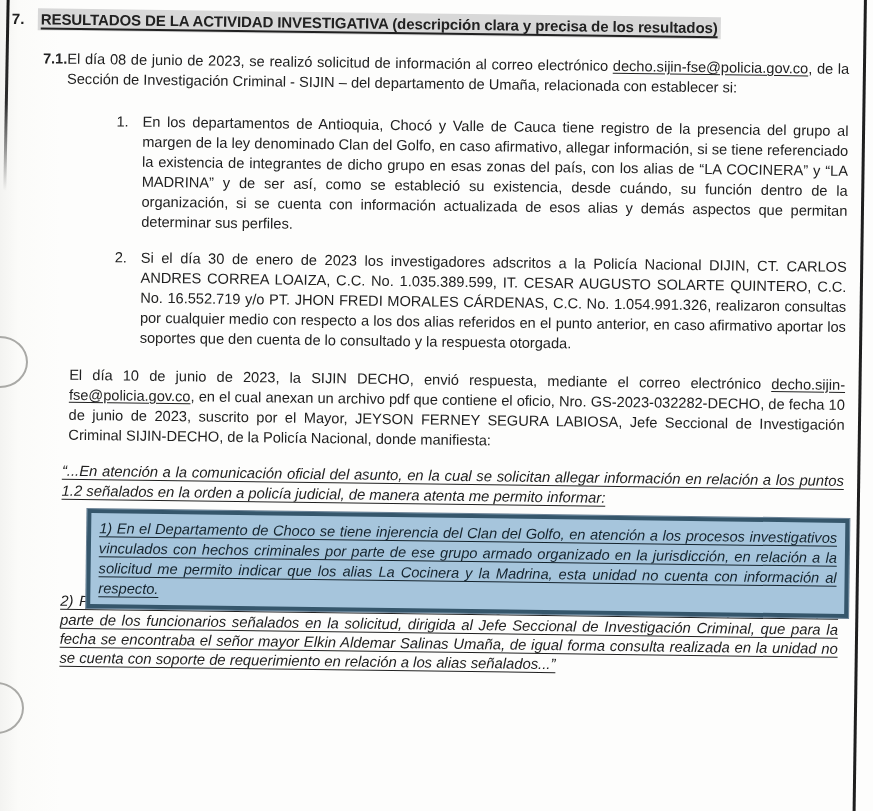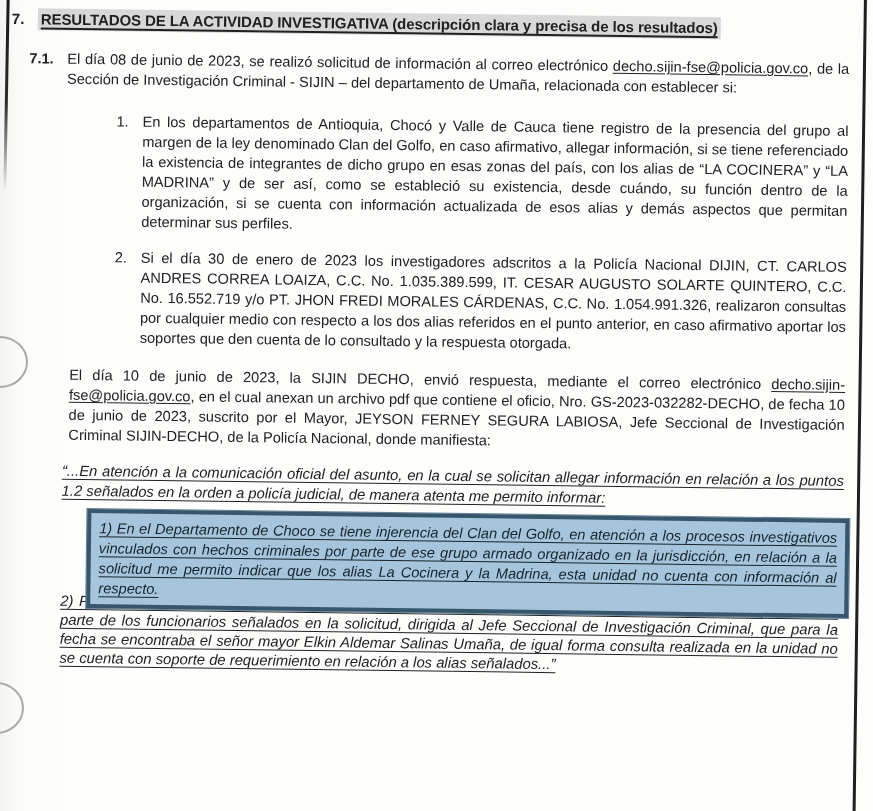--- a/index.html
+++ b/index.html
@@ -49,21 +49,21 @@
     background: #d8d8d8;
     text-decoration: underline;
     text-decoration-thickness: 1.5px;
     text-underline-offset: 3px;
     padding: 1px 3px;
     white-space: nowrap;
     letter-spacing: -0.1px;
   }
 
   .p71 { display: flex; margin-top: 18px; padding-left: 18px; }
-  .p-num { font-weight: bold; width: 38px; flex: none; }
+  .p-num { font-weight: bold; width: 38px; flex: none; text-align: right; }
   .p-body { flex: 1; text-align: justify; }
 
   .email { text-decoration: underline; text-underline-offset: 2px; }
 
   .req-list { margin-top: 22px; padding-left: 106px; }
   .req-item { display: flex; margin-top: 16px; }
   .req-item:first-child { margin-top: 0; }
   .req-num { width: 26px; flex: none; }
   .req-text { flex: 1; text-align: justify; }
 

